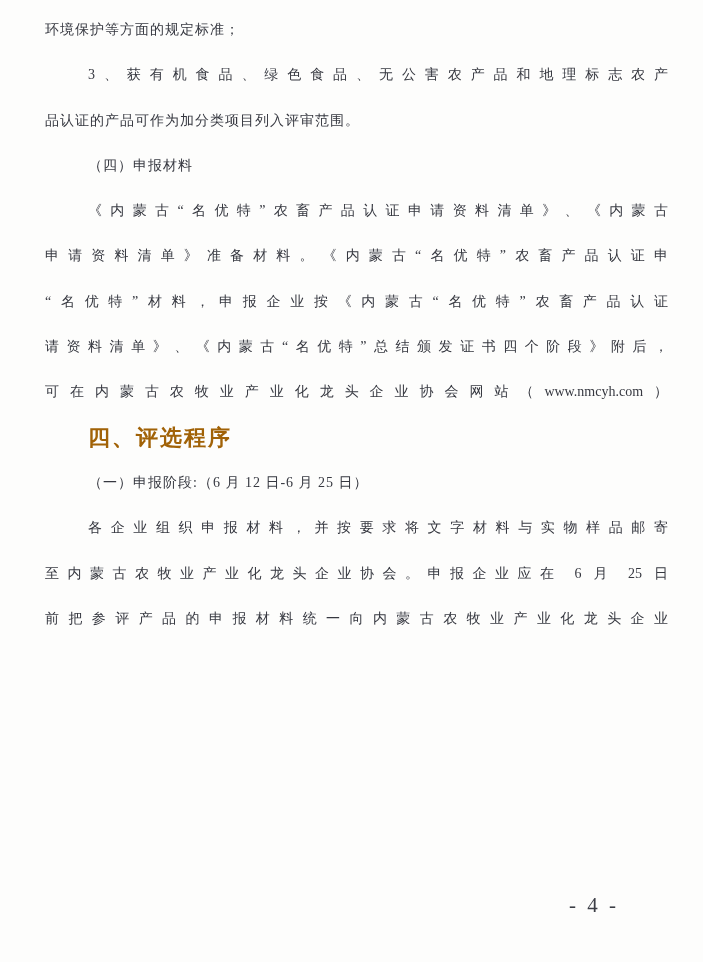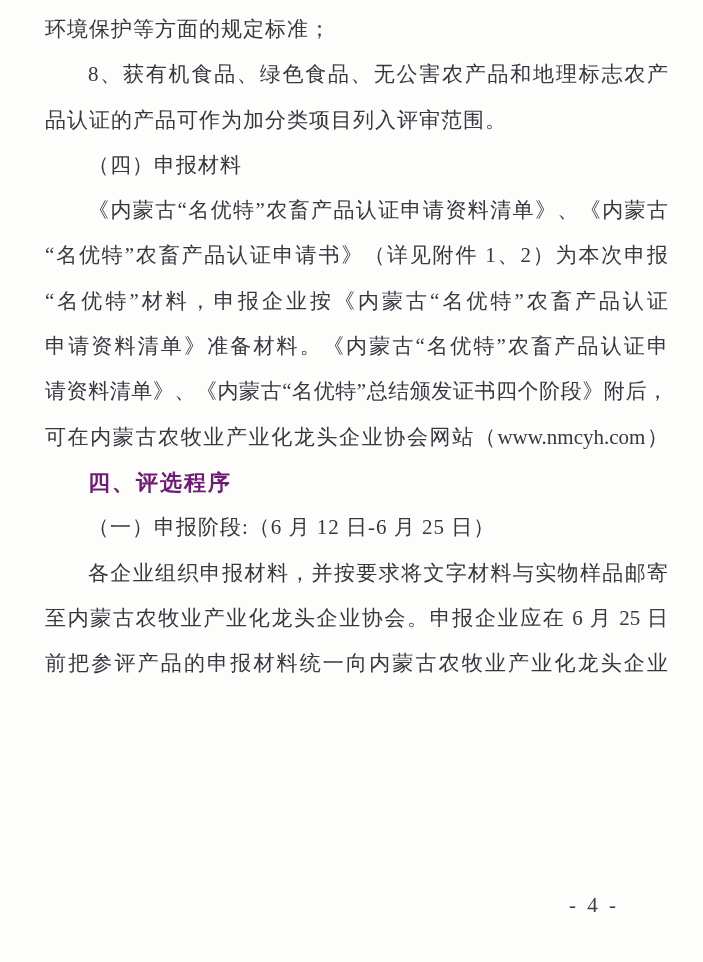--- a/index.html
+++ b/index.html
@@ -16,21 +16,21 @@
     font-family: "Liberation Serif", "DejaVu Serif", serif;
     color: #363840;
   }
   .text-column {
     position: absolute;
     left: 45px;
     top: 7px;
     width: 623px;
   }
   .line {
-    font-size: 21px;
+    font-size: 14px;
     line-height: 45.3px;
     height: 45.3px;
     white-space: nowrap;
     letter-spacing: 1px;
     text-align: left;
     font-family: Liberation Serif, serif;
   }
   .line.fill {
     white-space: normal;
     letter-spacing: 0;
@@ -40,45 +40,44 @@
     overflow: hidden;
   }
   .line.indent {
     text-indent: 43px;
   }
   .line.heading {
     font-family: "Liberation Sans", "DejaVu Sans", sans-serif;
     font-weight: bold;
     font-size: 22px;
     letter-spacing: 2px;
-    color: #701a75;
+    color: #a16207;
   }
   .page-number {
     position: absolute;
     top: 893px;
     right: 84px;
     font-size: 21px;
     letter-spacing: 3px;
     color: #3c3e46;
     font-family: "Liberation Serif", "DejaVu Serif", serif;
   }
 </style>
 </head>
 <body>
 
 <div class="page">
   <div class="text-column">
     <div class="line">环境保护等方面的规定标准；</div>
-    <div class="line indent fill">8、获有机食品、绿色食品、无公害农产品和地理标志农产</div>
+    <div class="line indent fill">3、获有机食品、绿色食品、无公害农产品和地理标志农产</div>
     <div class="line">品认证的产品可作为加分类项目列入评审范围。</div>
     <div class="line indent">（四）申报材料</div>
     <div class="line indent fill">《内蒙古“名优特”农畜产品认证申请资料清单》、《内蒙古</div>
-    <div class="line fill">“名优特”农畜产品认证申请书》（详见附件 1、2）为本次申报</div>
+    <div class="line fill">申请资料清单》准备材料。《内蒙古“名优特”农畜产品认证申</div>
     <div class="line fill">“名优特”材料，申报企业按《内蒙古“名优特”农畜产品认证</div>
-    <div class="line fill">申请资料清单》准备材料。《内蒙古“名优特”农畜产品认证申</div>
     <div class="line fill">请资料清单》、《内蒙古“名优特”总结颁发证书四个阶段》附后，</div>
     <div class="line fill">可在内蒙古农牧业产业化龙头企业协会网站（www.nmcyh.com）</div>
     <div class="line indent heading">四、评选程序</div>
     <div class="line indent">（一）申报阶段:（6 月 12 日-6 月 25 日）</div>
     <div class="line indent fill">各企业组织申报材料，并按要求将文字材料与实物样品邮寄</div>
     <div class="line fill">至内蒙古农牧业产业化龙头企业协会。申报企业应在 6 月 25 日</div>
     <div class="line fill">前把参评产品的申报材料统一向内蒙古农牧业产业化龙头企业</div>
   </div>
   <div class="page-number">- 4 -</div>
 </div>

